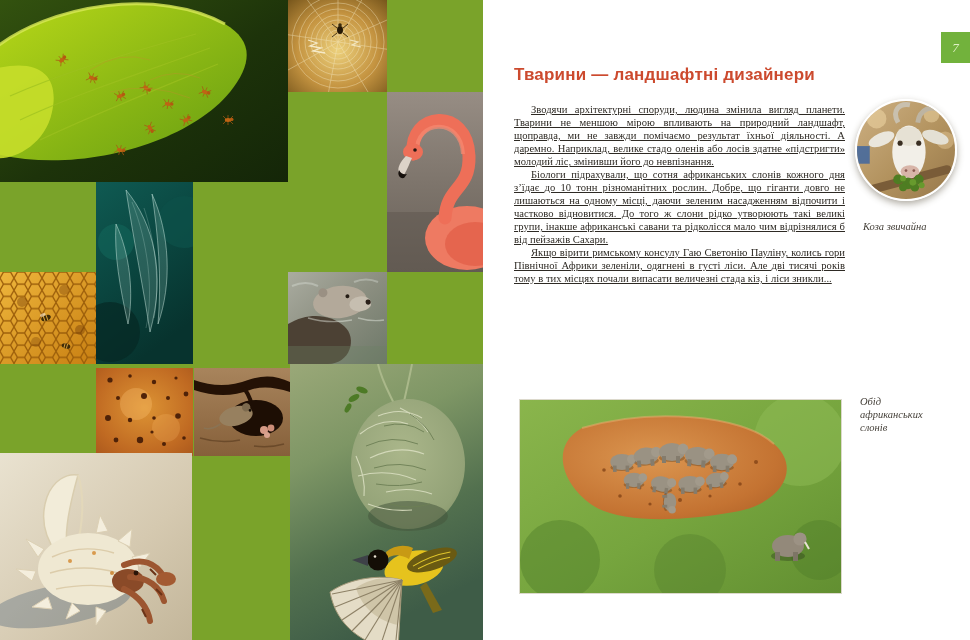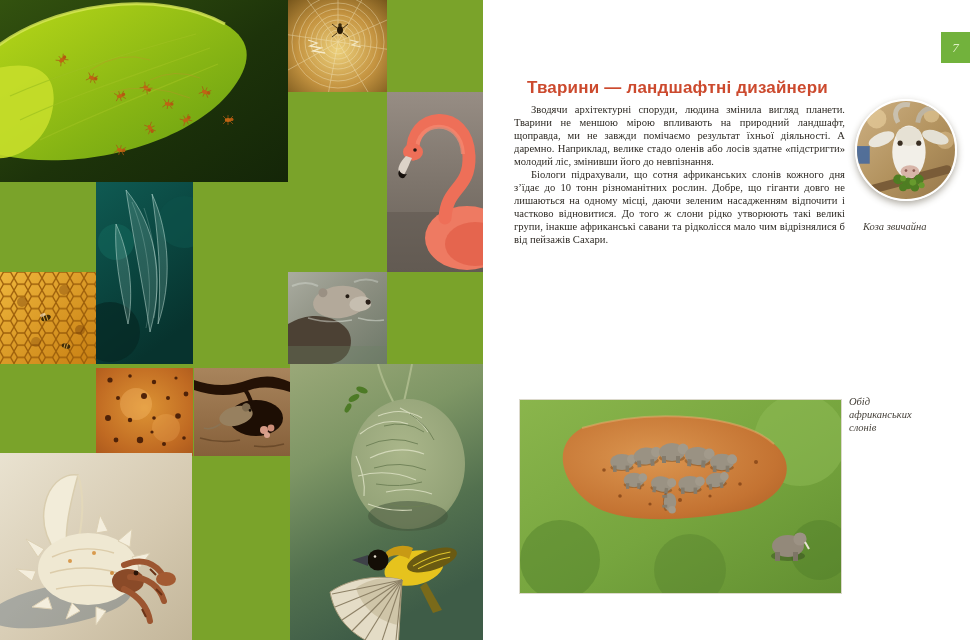--- a/index.html
+++ b/index.html
@@ -20,38 +20,38 @@
   .t-weaver{left:290px;top:364px;width:193px;height:276px;}
   .t-shells{left:0;top:453px;width:192px;height:187px;}
   
   .spine{position:absolute;left:483px;top:0;width:18px;height:640px;
          background:linear-gradient(to right,rgba(60,60,50,.22),rgba(60,60,50,.05) 55%,rgba(60,60,50,0));}
   
   .page-right{position:absolute;left:483px;top:0;width:487px;height:640px;background:#ffffff;}
   .page-tab{position:absolute;right:0;top:32px;width:29px;height:31px;background:#72b23c;
             display:flex;align-items:center;justify-content:center;}
   .page-tab span{font:italic 13px "Liberation Serif",serif;color:#dff0c4;}
-  .page-title{position:absolute;left:31px;top:64px;margin:13px;width:360px;
+  .page-title{position:absolute;left:31px;top:64px;margin:0;width:360px;
               font:bold 17px/22px "Liberation Sans",sans-serif;letter-spacing:.2px;color:#cc4a2e;}
   .body-text{position:absolute;left:31px;top:103px;width:331px;
-             font-size:10.6px;line-height:13px;color:#2e2a24;text-align:justify;}
+             font-size:10.6px;line-height:13px;color:#2e2a24;text-align:justify;text-decoration:underline;}
   .body-text p{margin:0;text-indent:17px;}
   
   .goat-fig{position:absolute;left:372px;top:99px;width:102px;height:102px;}
   .goat-circle{position:absolute;left:0;top:0;width:102px;height:102px;border-radius:50%;
                overflow:hidden;border:2px solid #ffffff;box-sizing:border-box;
                box-shadow:0 3px 7px rgba(80,70,50,.45);}
   .goat-circle svg{display:block;width:100%;height:100%;}
   .caption{font:italic 10.5px/13px "Liberation Serif",serif;color:#454039;}
   .goat-caption{position:absolute;left:380px;top:220px;width:100px;}
   
   .ele-fig{position:absolute;left:36px;top:399px;width:323px;height:195px;
            border:1px solid #dcd9cc;box-sizing:border-box;background:#86b147;}
   .ele-fig svg{display:block;width:100%;height:100%;}
-  .ele-caption{position:absolute;left:366px;top:395px;width:84px;font-style:italic;}
+  .ele-caption{position:absolute;left:377px;top:395px;width:84px;font-style:italic;}
 </style>
 </head>
 <body>
 
 <div class="spread">
 
   <div class="page-left">
 
     <div class="tile t-ants" title="weaver ants on a green leaf">
       <svg viewBox="0 0 288 182" preserveAspectRatio="none">
@@ -395,20 +395,21 @@
 
     <div class="page-tab">
       <span>7</span>
     </div>
 
     <h1 class="page-title">Тварини — ландшафтні дизайнери</h1>
 
     <div class="body-text">
       <p>Зводячи архітектурні споруди, людина змінила вигляд планети. Тварини не меншою мірою впливають на природний ландшафт, щоправда, ми не завжди помічаємо результат їхньої діяльності. А даремно. Наприклад, велике стадо оленів або лосів здатне «підстригти» молодий ліс, змінивши його до невпізнання.</p>
       <p>Біологи підрахували, що сотня африканських слонів кожного дня з’їдає до 10 тонн різноманітних рослин. Добре, що гіганти довго не лишаються на одному місці, даючи зеленим насадженням відпочити і частково відновитися. До того ж слони рідко утворюють такі великі групи, інакше африканські савани та рідколісся мало чим відрізнялися б від пейзажів Сахари.</p>
+      <p>Якщо вірити римському консулу Гаю Светонію Пауліну, колись гори Північної Африки зеленіли, одягнені в густі ліси. Але дві тисячі років тому в тих місцях почали випасати величезні стада кіз, і ліси зникли...</p>
     </div>
 
     <div class="goat-fig">
       <div class="goat-circle">
         <svg viewBox="0 0 100 100">
           <defs>
             <linearGradient id="gbg" x1="0" y1="0" x2="1" y2="1">
               <stop offset="0" stop-color="#cdb083"></stop>
                 <stop offset=".55" stop-color="#b2925e"></stop>
                 <stop offset="1" stop-color="#96774a"></stop>

